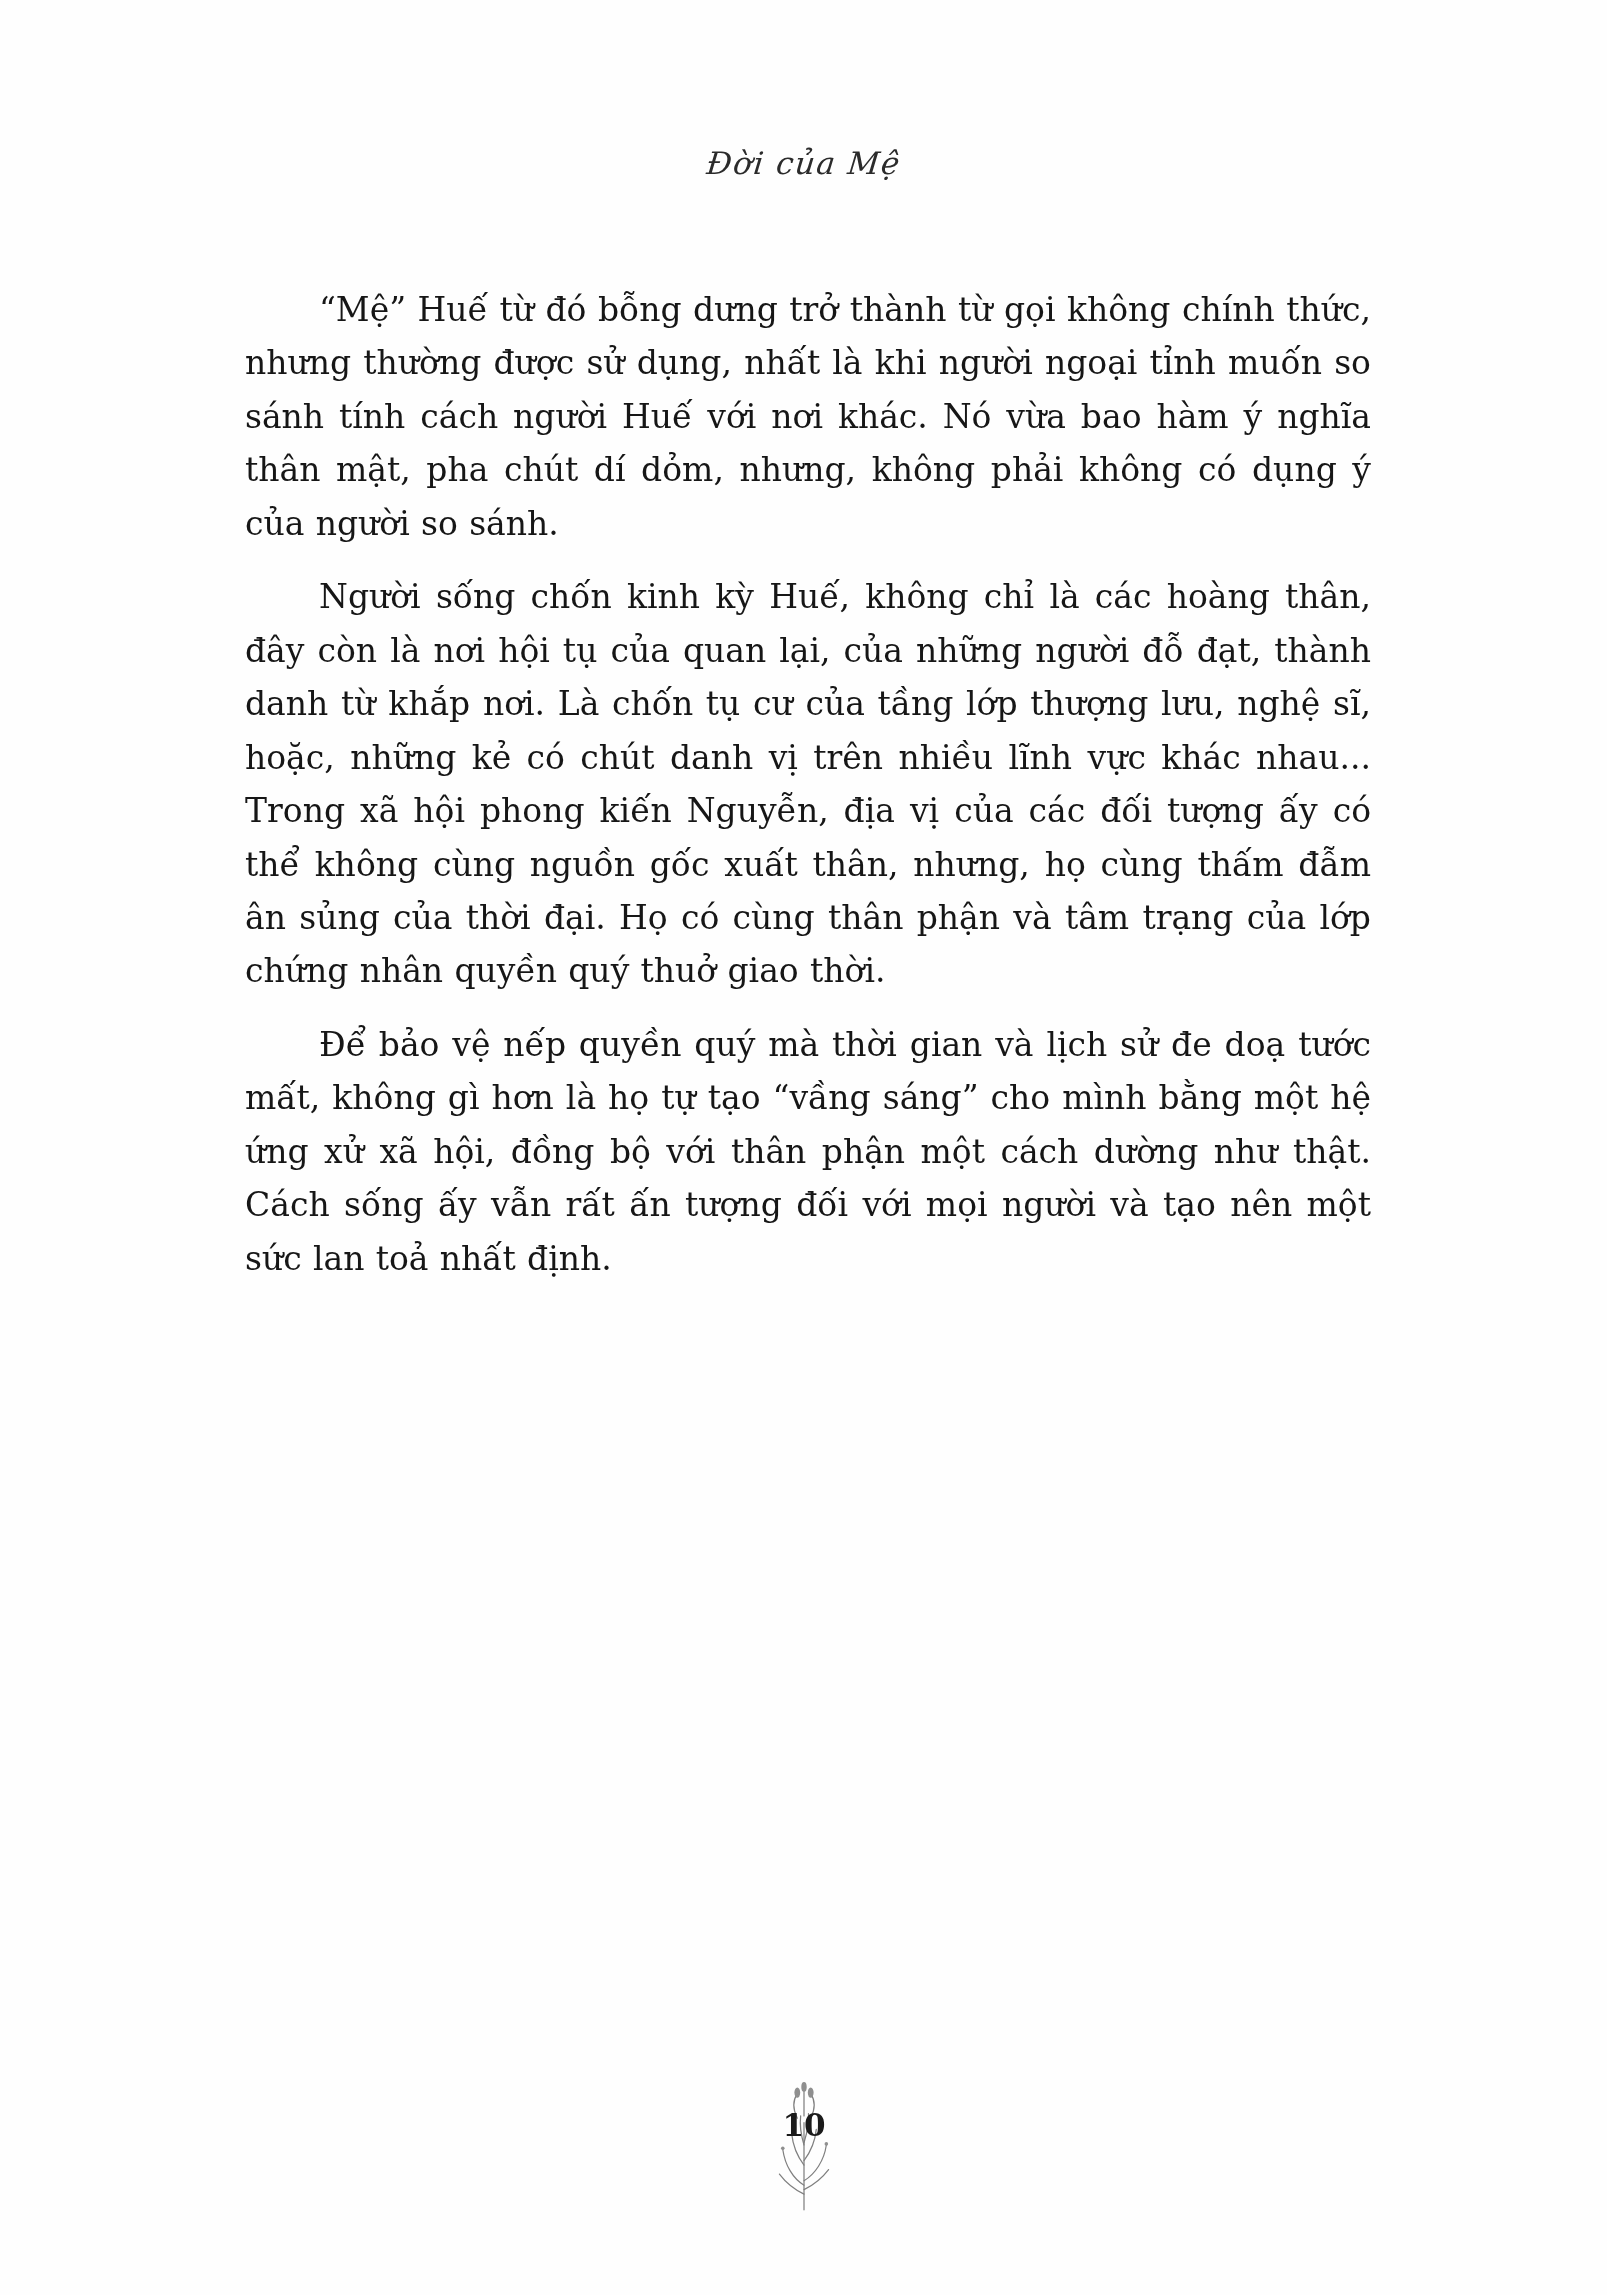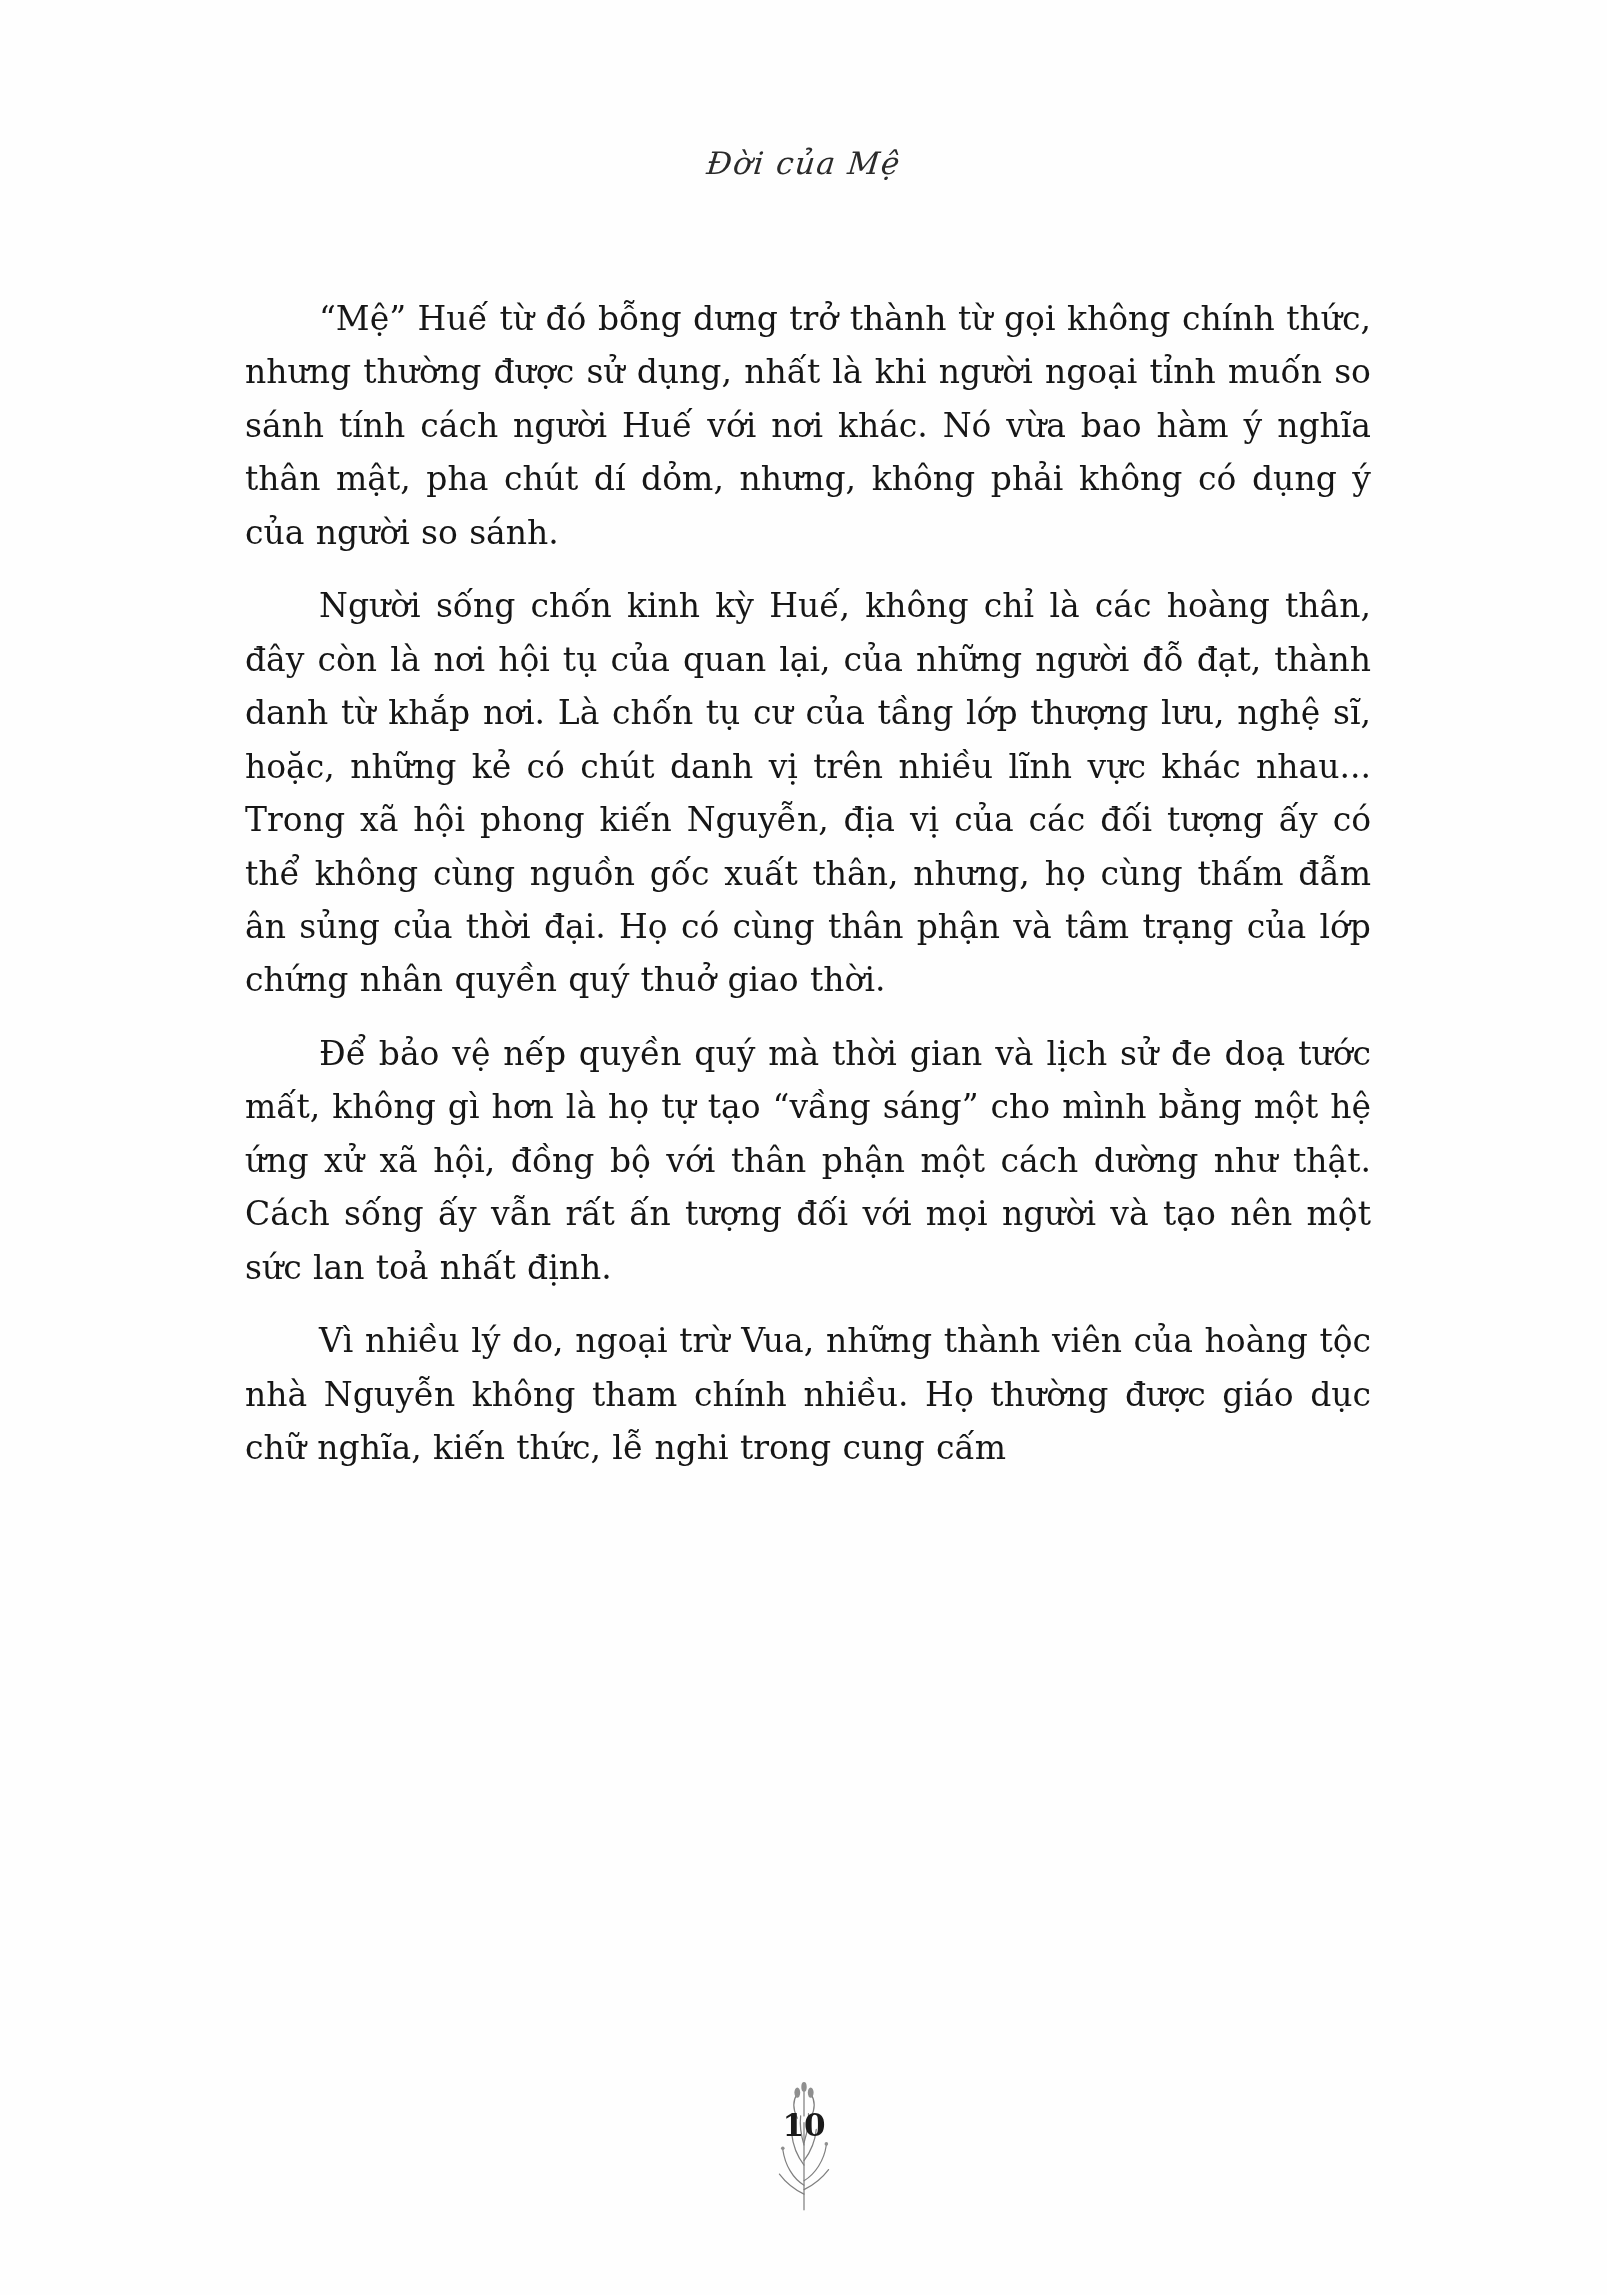--- a/index.html
+++ b/index.html
@@ -39,21 +39,21 @@
 
   
   .text-block {
     position: absolute;
     top: 276px;
     left: 245px;
     width: 1126px;
   }
 
   .para {
-    margin: 16px 0 20px 0;
+    margin: 7px 0 20px 0;
     font-family: "DejaVu Serif", serif;
     font-size: 33px;
     line-height: 1.62;
     text-align: justify;
     text-indent: 74px;
     color: #161616;
     word-spacing: 0.8px;
   }
   .para:last-child { margin-bottom: 0; }
 
@@ -90,21 +90,20 @@
 <body>
 
 <div class="page">
 
   <div class="running-head">Đời của Mệ</div>
 
   <div class="text-block">
     <p class="para">“Mệ” Huế từ đó bỗng dưng trở thành từ gọi không chính thức, nhưng thường được sử dụng, nhất là khi người ngoại tỉnh muốn so sánh tính cách người Huế với nơi khác. Nó vừa bao hàm ý nghĩa thân mật, pha chút dí dỏm, nhưng, không phải không có dụng ý của người so sánh.</p>
     <p class="para">Người sống chốn kinh kỳ Huế, không chỉ là các hoàng thân, đây còn là nơi hội tụ của quan lại, của những người đỗ đạt, thành danh từ khắp nơi. Là chốn tụ cư của tầng lớp thượng lưu, nghệ sĩ, hoặc, những kẻ có chút danh vị trên nhiều lĩnh vực khác nhau... Trong xã hội phong kiến Nguyễn, địa vị của các đối tượng ấy có thể không cùng nguồn gốc xuất thân, nhưng, họ cùng thấm đẫm ân sủng của thời đại. Họ có cùng thân phận và tâm trạng của lớp chứng nhân quyền quý thuở giao thời.</p>
     <p class="para">Để bảo vệ nếp quyền quý mà thời gian và lịch sử đe doạ tước mất, không gì hơn là họ tự tạo “vầng sáng” cho mình bằng một hệ ứng xử xã hội, đồng bộ với thân phận một cách dường như thật. Cách sống ấy vẫn rất ấn tượng đối với mọi người và tạo nên một sức lan toả nhất định.</p>
-    <p class="para">Vì nhiều lý do, ngoại trừ Vua, những thành viên của hoàng tộc nhà Nguyễn không tham chính nhiều. Họ thường được giáo dục chữ nghĩa, kiến thức, lễ nghi trong cung cấm</p>
   </div>
 
   <div class="footer">
     <svg class="ornament" viewBox="0 0 100 120" aria-hidden="true">
       <g fill="none" stroke="#555" stroke-width="1.1" stroke-linecap="round">
         <path d="M50 118 C50 92 50 66 50 40"></path>
         <path d="M50 96 C40 90 33 78 31 64"></path>
         <path d="M50 92 C60 86 68 74 70 60"></path>
         <path d="M50 104 C42 100 34 94 28 86"></path>
         <path d="M50 100 C58 96 66 90 72 82"></path>

